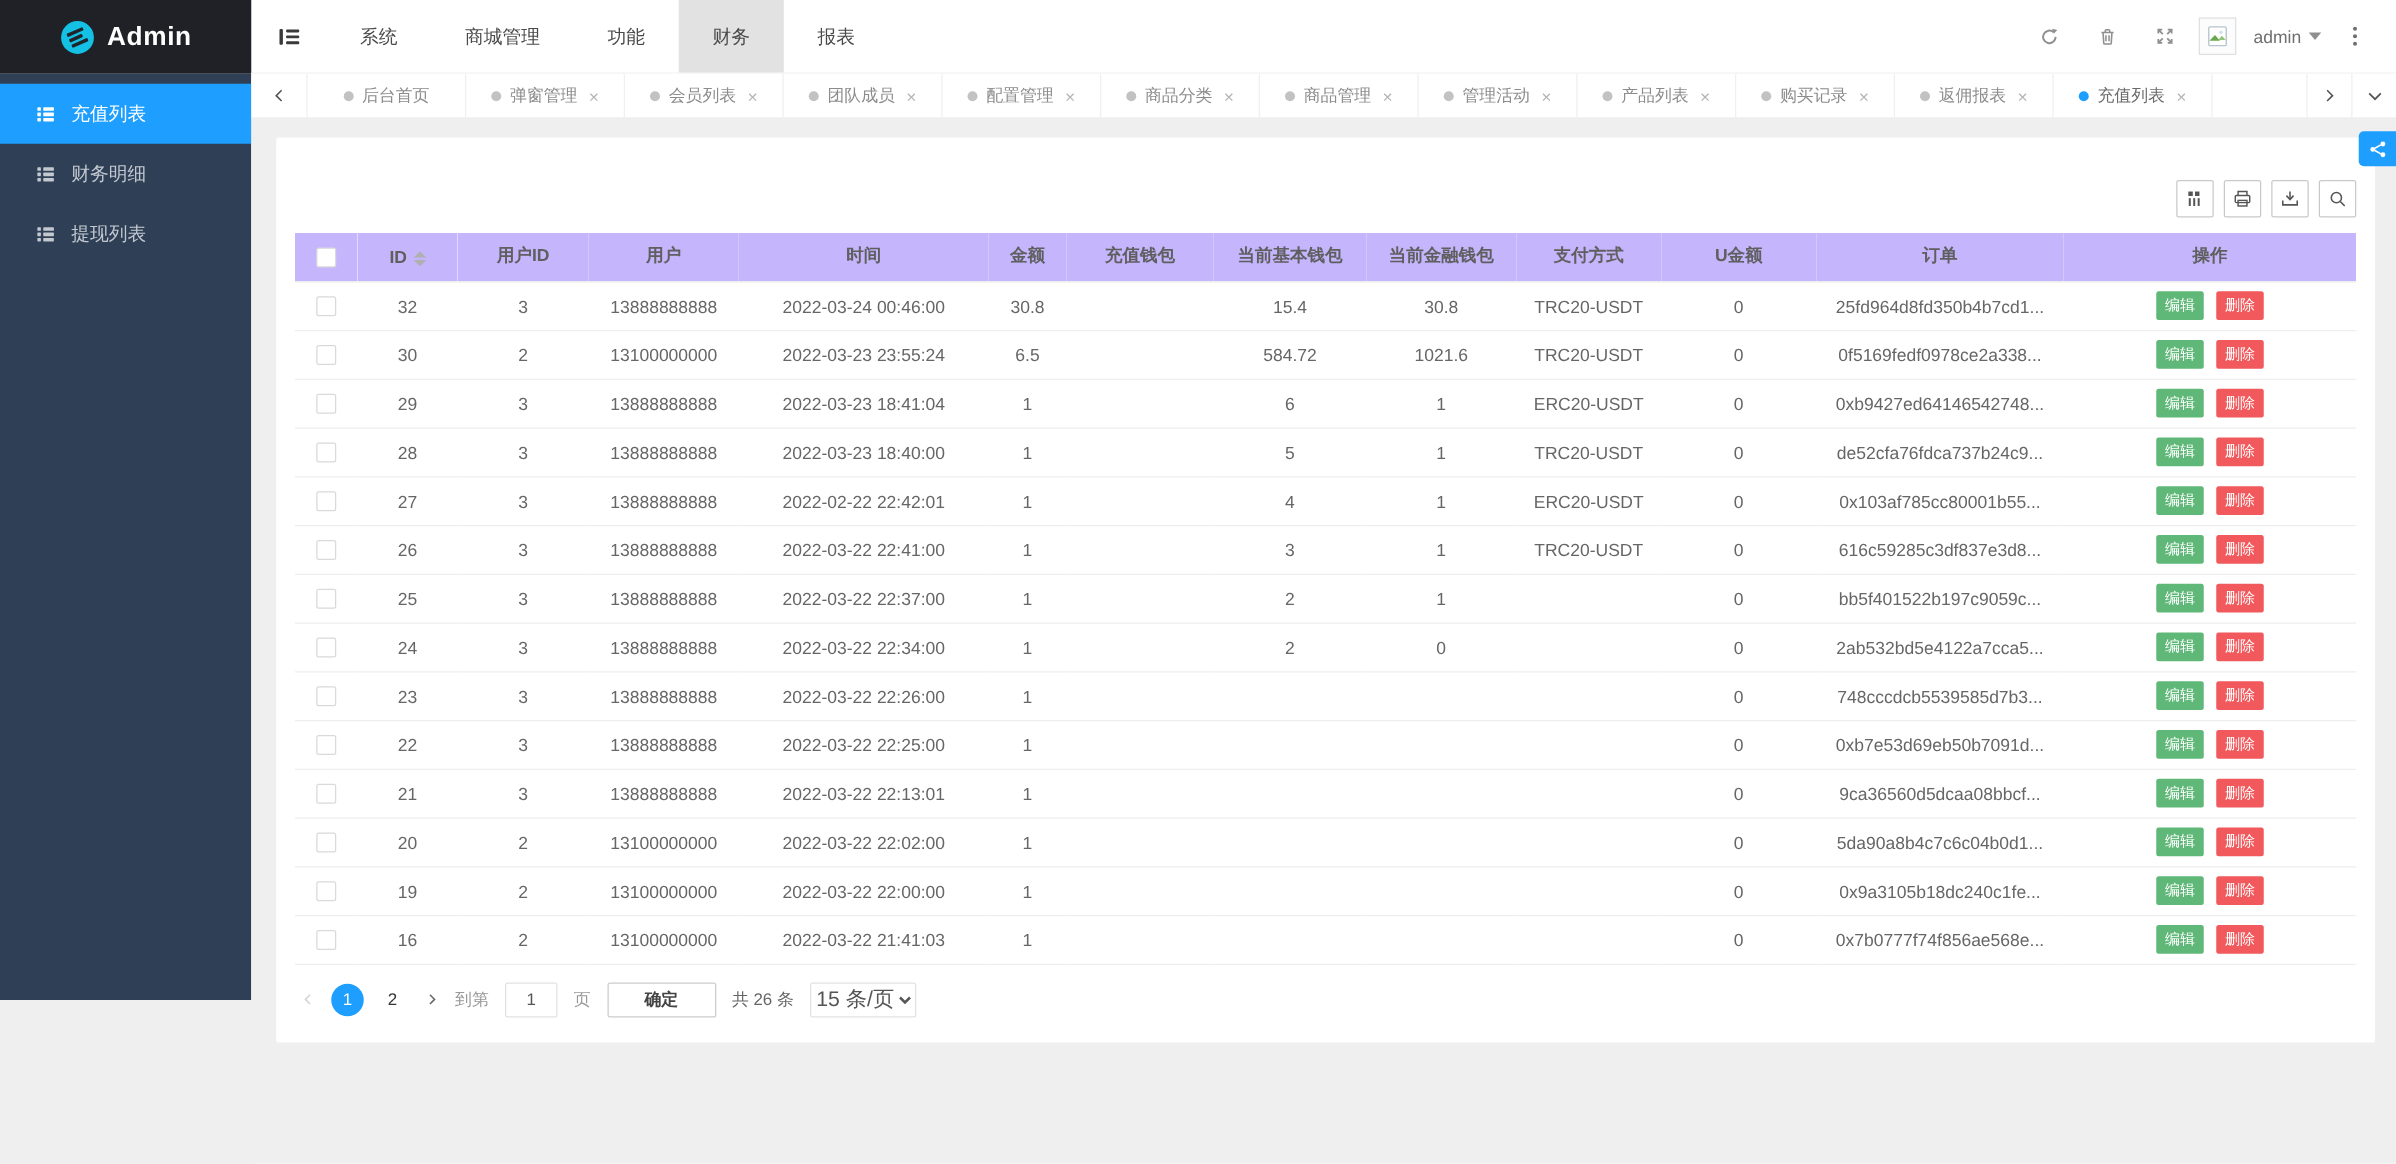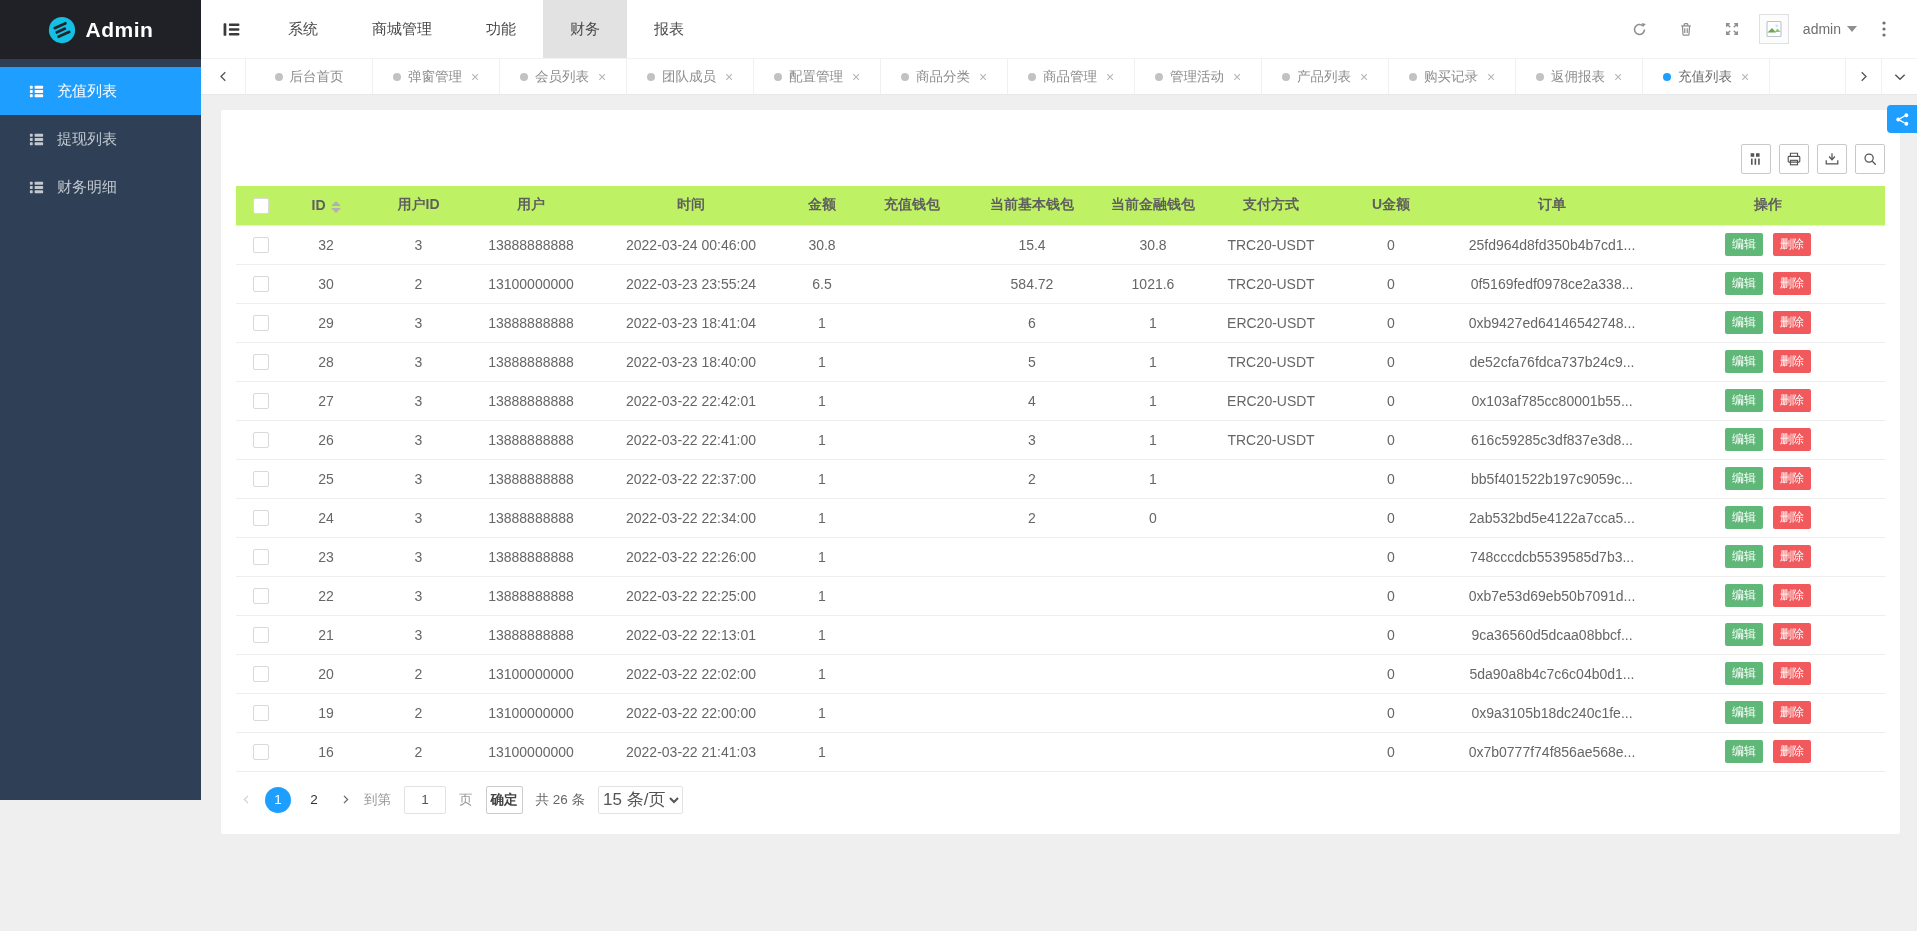--- a/index.html
+++ b/index.html
@@ -44,40 +44,40 @@
   .tab-close { color:#b5b5b5; font-size:14px; margin-left:2px; cursor:pointer; }
   .tab-filler { flex:1; }
 
   
   .content { flex:1; background:#efefef; padding:15px 17px 0 20px; min-height:0; }
   .card { background:#fff; border-radius:2px; padding:14px 15px 20px 15px; }
   .toolbar { display:flex; justify-content:flex-end; gap:8px; margin:20px 0 12px 0; }
   .tool-btn { width:30px; height:30px; background:#fff; border:1px solid #c9c9c9; border-radius:2px; display:flex; align-items:center; justify-content:center; cursor:pointer; }
 
   table { width:100%; border-collapse:collapse; table-layout:fixed; }
-  thead th { background:#bef264; height:39px; font-size:14px; font-weight:bold; color:#5f5f5f; text-align:center; border-bottom:1px solid #e9e9e9; white-space:nowrap; overflow:hidden; }
+  thead th { background:#c4b5fd; height:39px; font-size:14px; font-weight:bold; color:#5f5f5f; text-align:center; border-bottom:1px solid #e9e9e9; white-space:nowrap; overflow:hidden; }
   tbody td { height:39px; font-size:14px; color:#666; text-align:center; border-bottom:1px solid #eee; white-space:nowrap; overflow:hidden; }
   .checkbox { display:inline-block; width:16px; height:16px; border:1px solid #d9d9d9; border-radius:2px; background:#fff; vertical-align:middle; cursor:pointer; }
   .sort { display:inline-flex; flex-direction:column; gap:2px; margin-left:5px; vertical-align:middle; }
   .sort i { width:0; height:0; border-left:5px solid transparent; border-right:5px solid transparent; display:block; }
   .sort .up { border-bottom:5px solid #b0b0b0; }
   .sort .dn { border-top:5px solid #b0b0b0; }
   .btn { display:inline-block; padding:3px 7px; border-radius:2px; color:#fff; font-size:12px; cursor:pointer; margin:0 5px; }
   .btn-edit { background:var(--green,#5FB878); }
   .btn-del { background:var(--red,#F1595C); }
 
   
   .pager { display:flex; align-items:center; gap:13px; margin-top:14px; font-size:13.5px; color:#666; padding-left:5px; }
   .pg-arrow { color:#d2d2d2; font-size:15px; cursor:pointer; }
   .pg-arrow.next { color:#666; }
   .pg-num { min-width:26px; height:26px; display:flex; align-items:center; justify-content:center; color:#333; cursor:pointer; border-radius:50%; }
   .pg-num.active { background:var(--accent,#1E9FFF); color:#fff; }
   .pg-label { color:#999; }
   .pg-input { width:42px; height:28px; border:1px solid #e2e2e2; border-radius:2px; text-align:center; font-size:13.5px; color:#555; outline:none; }
-  .pg-confirm { height:28px; padding:0 4px; background:#fff; border:1px solid #ccc; border-radius:2px; font-size:13.5px; color:#444; font-weight:bold; cursor:pointer; }
+  .pg-confirm { height:28px; padding:0 29px; background:#fff; border:1px solid #ccc; border-radius:2px; font-size:13.5px; color:#444; font-weight:bold; cursor:pointer; }
   .pg-select { height:28px; border:1px solid #e2e2e2; border-radius:2px; font-size:17px; color:#555; background:#fff; outline:none; cursor:pointer; }
 
   
   .share-fab { position:absolute; right:0; top:105px; width:30px; height:28px; background:var(--accent,#1E9FFF); border-radius:4px 0 0 4px; display:flex; align-items:center; justify-content:center; cursor:pointer; }
 
   svg { display:block; }
 </style>
 </head>
 <body>
 
@@ -177,34 +177,34 @@
           <span class="s-icon">
             <svg width="17" height="17" viewBox="0 0 18 18" fill="currentColor">
               <rect x="2" y="3" width="3" height="3" rx="0.6"></rect>
               <rect x="7" y="3" width="9" height="3" rx="0.6"></rect>
               <rect x="2" y="7.5" width="3" height="3" rx="0.6"></rect>
               <rect x="7" y="7.5" width="9" height="3" rx="0.6"></rect>
               <rect x="2" y="12" width="3" height="3" rx="0.6"></rect>
               <rect x="7" y="12" width="9" height="3" rx="0.6"></rect>
             </svg>
           </span>
-          <span>提现列表</span>
+          <span>财务明细</span>
         </div>
         <div class="side-item">
           <span class="s-icon">
             <svg width="17" height="17" viewBox="0 0 18 18" fill="currentColor">
               <rect x="2" y="3" width="3" height="3" rx="0.6"></rect>
               <rect x="7" y="3" width="9" height="3" rx="0.6"></rect>
               <rect x="2" y="7.5" width="3" height="3" rx="0.6"></rect>
               <rect x="7" y="7.5" width="9" height="3" rx="0.6"></rect>
               <rect x="2" y="12" width="3" height="3" rx="0.6"></rect>
               <rect x="7" y="12" width="9" height="3" rx="0.6"></rect>
             </svg>
           </span>
-          <span>财务明细</span>
+          <span>提现列表</span>
         </div>
       </aside>
 
     <div class="main-col">
 
       <div class="tabbar">
         <span class="tab-arrow">
           <svg width="13" height="13" viewBox="0 0 18 18" fill="none" stroke="#555" stroke-width="1.8">
               <polyline points="11.5,3 5.5,9 11.5,15"></polyline>
             </svg>
@@ -413,21 +413,21 @@
                   <td>TRC20-USDT</td>
                   <td>0</td>
                   <td>de52cfa76fdca737b24c9...</td>
                   <td><a class="btn btn-edit">编辑</a><a class="btn btn-del">删除</a></td>
                 </tr>
                 <tr>
                   <td><span class="checkbox"></span></td>
                   <td>27</td>
                   <td>3</td>
                   <td>13888888888</td>
-                  <td>2022-03-22 22:42:01</td>
+                  <td>2022-02-22 22:42:01</td>
                   <td>1</td>
                   <td></td>
                   <td>4</td>
                   <td>1</td>
                   <td>ERC20-USDT</td>
                   <td>0</td>
                   <td>0x103af785cc80001b55...</td>
                   <td><a class="btn btn-edit">编辑</a><a class="btn btn-del">删除</a></td>
                 </tr>
                 <tr>

